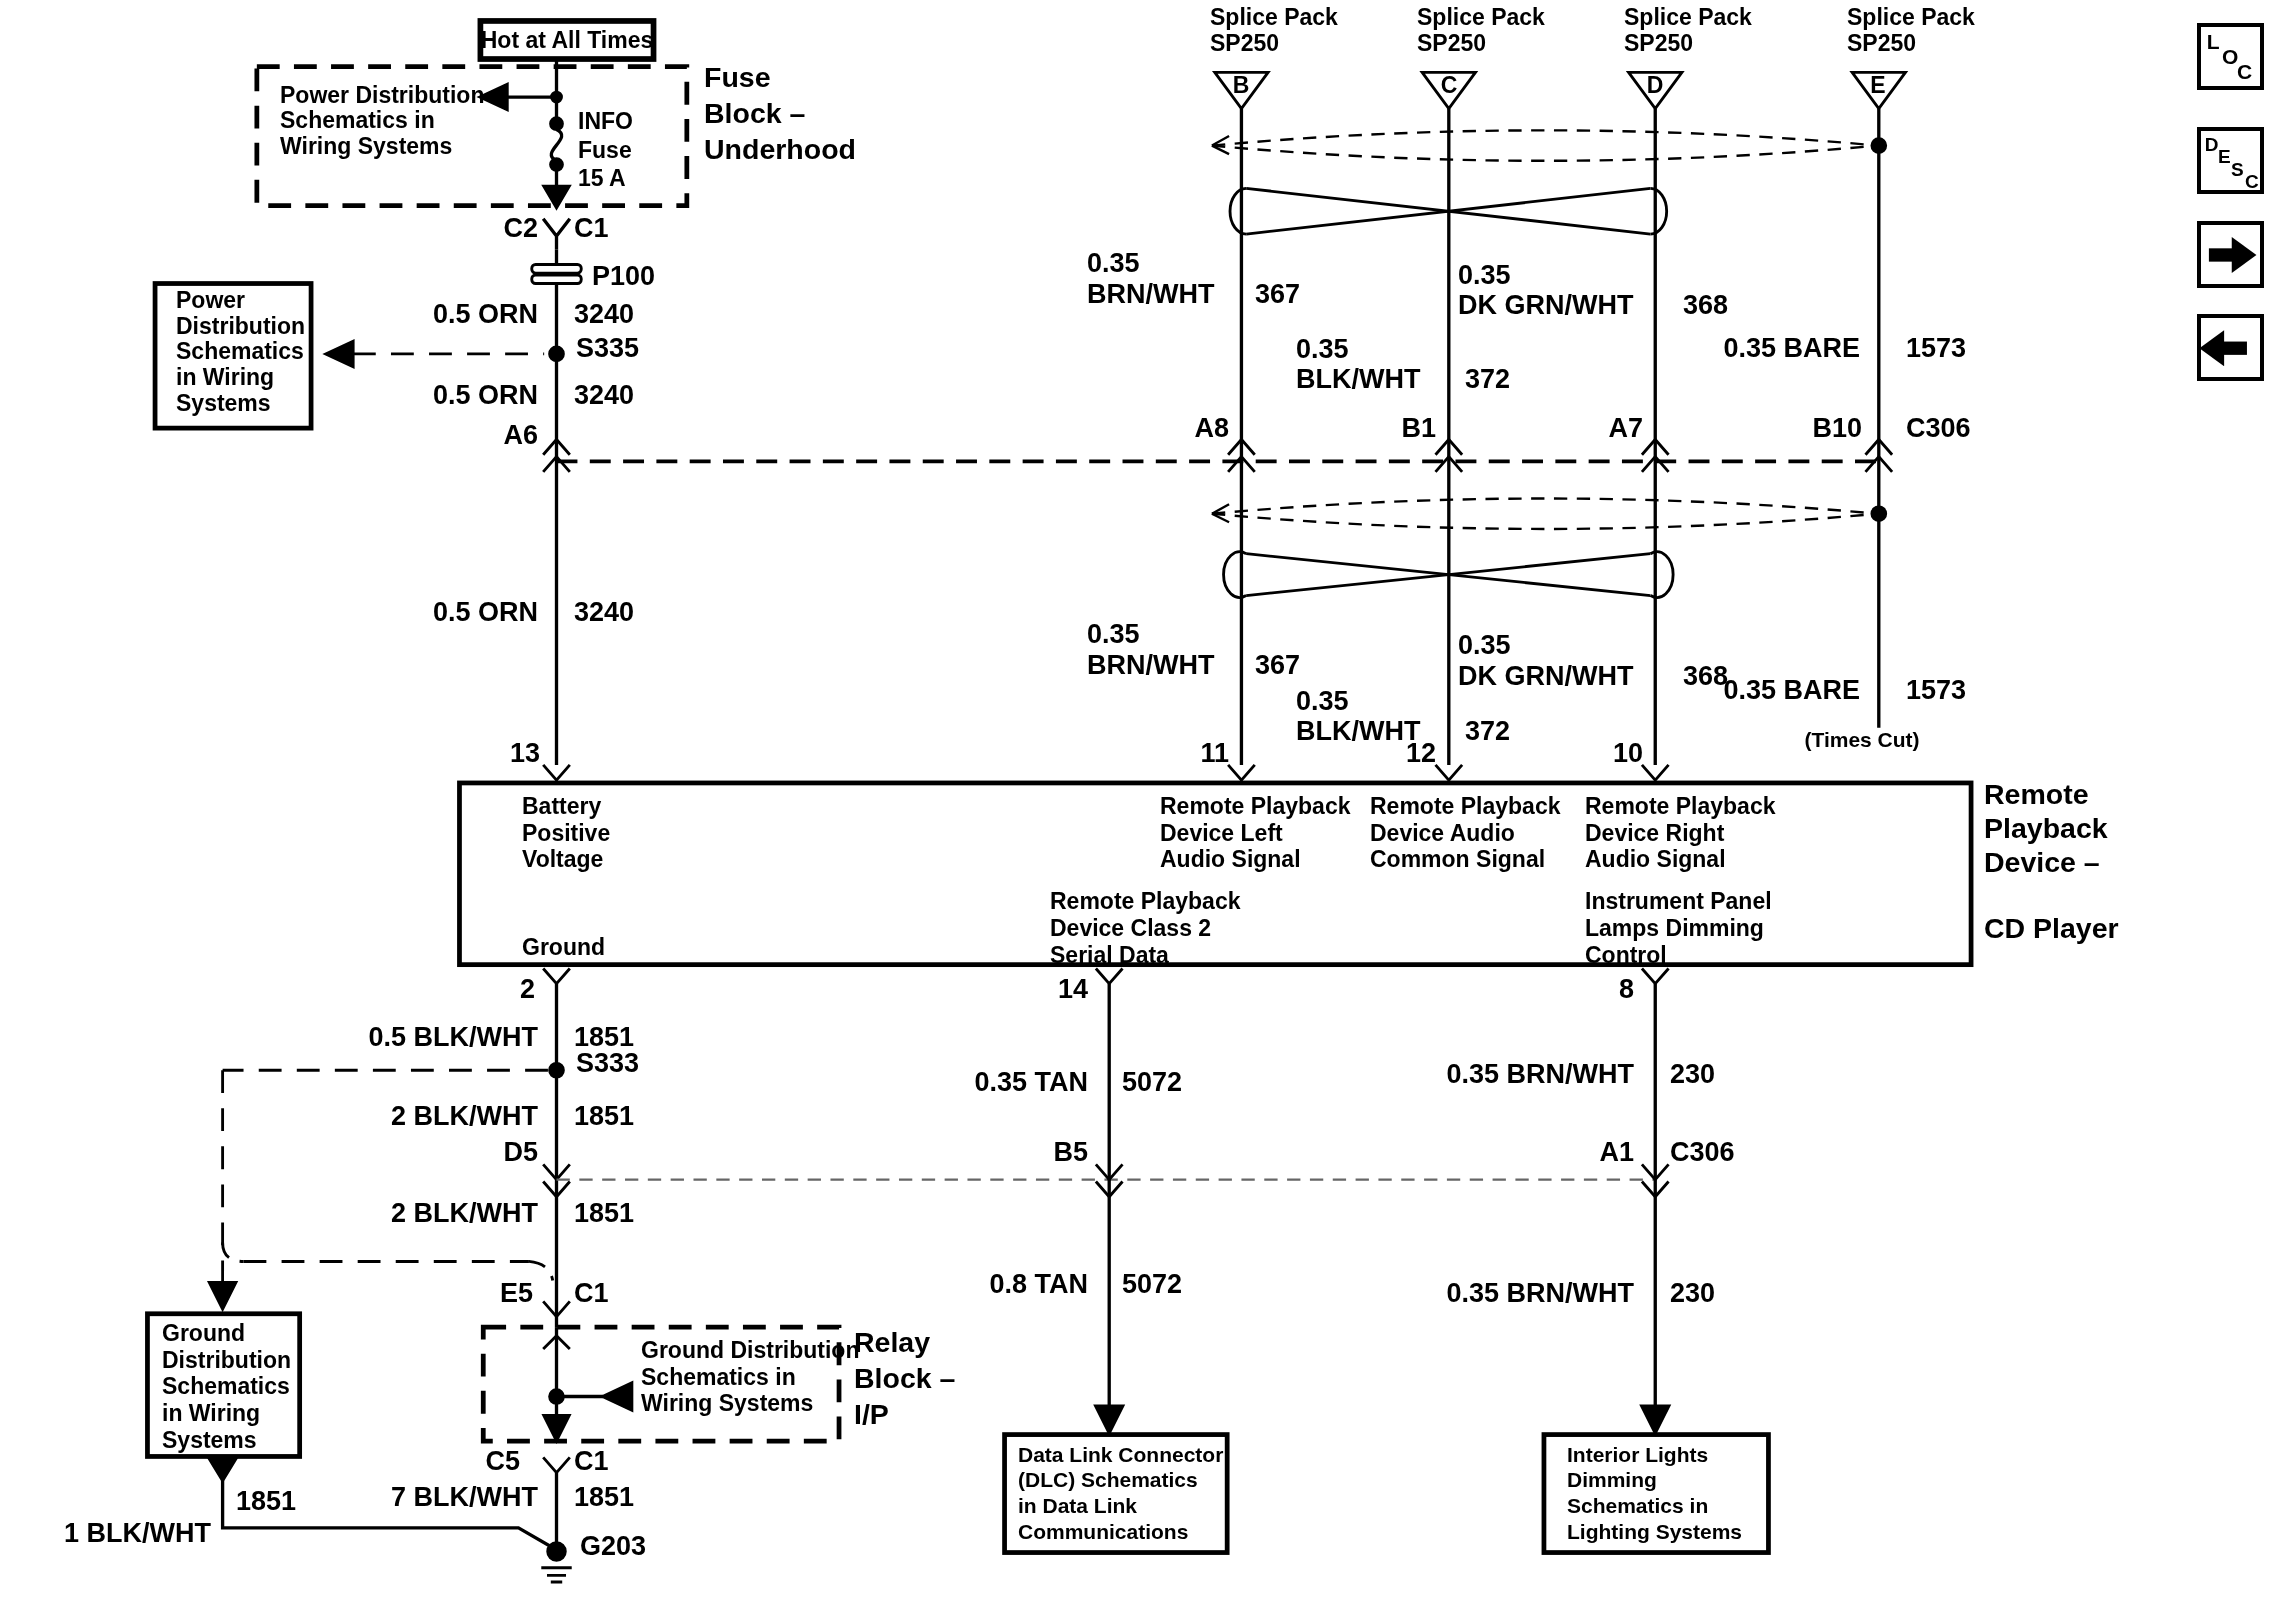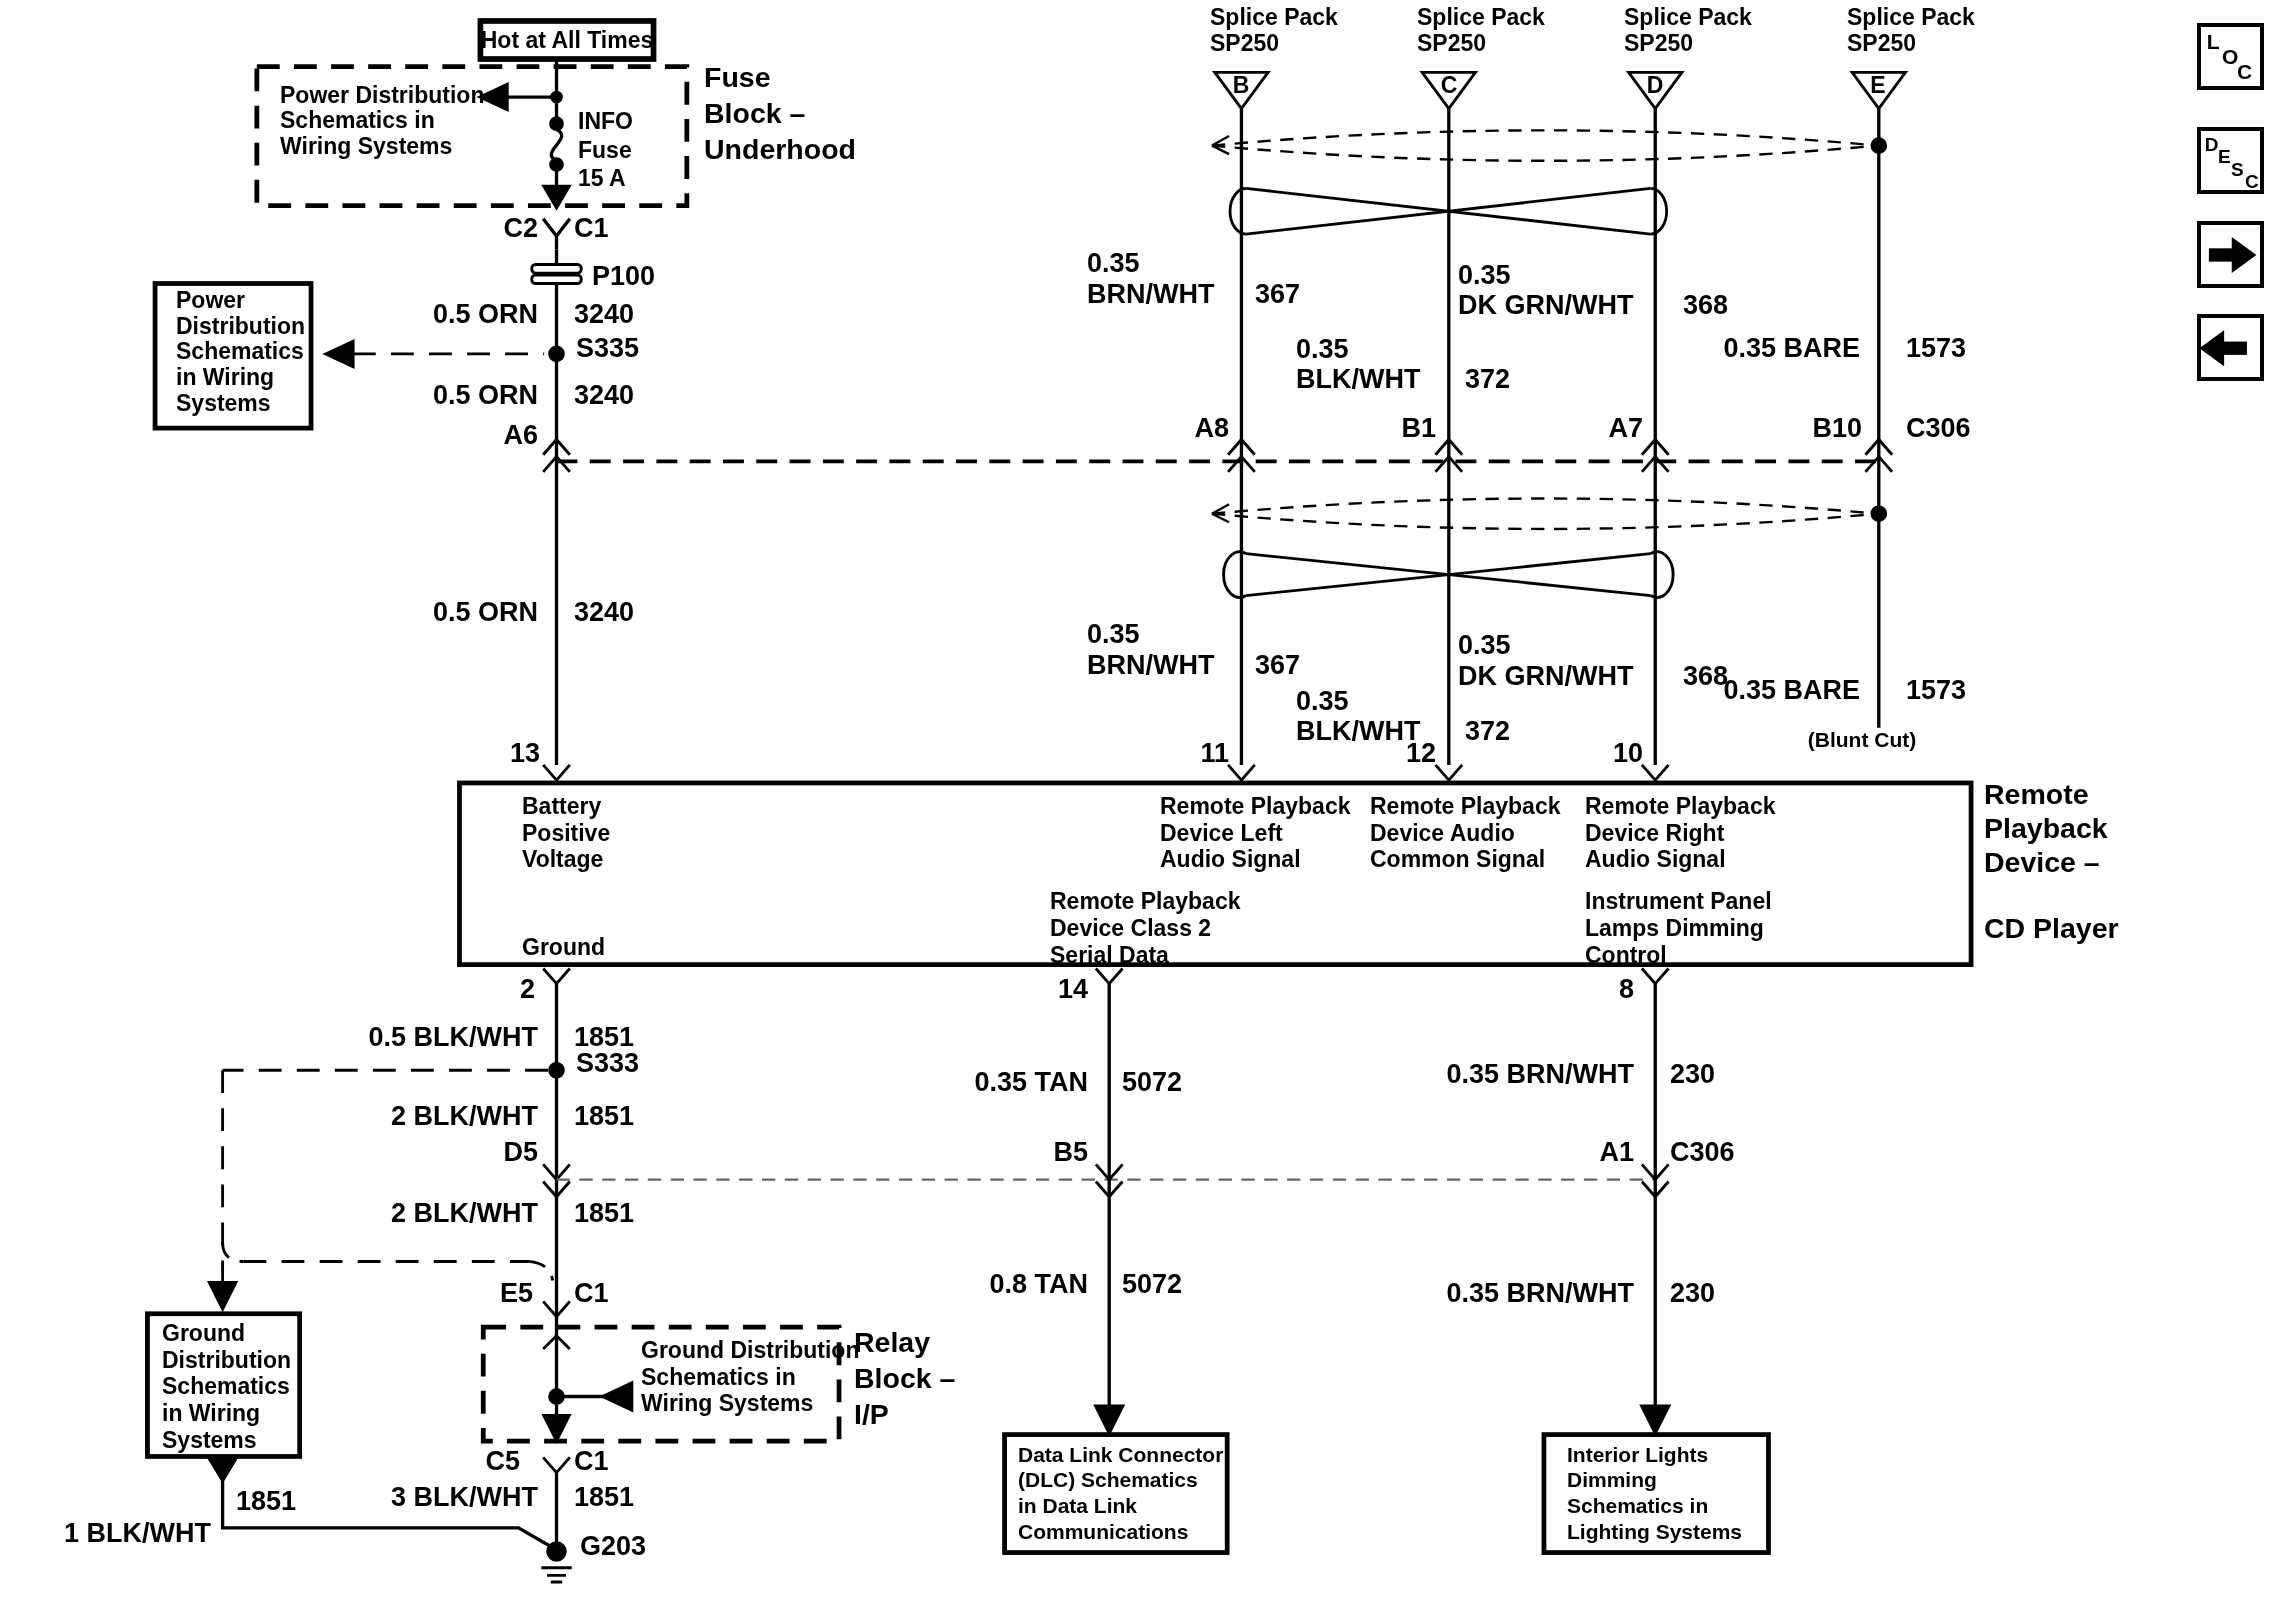--- a/index.html
+++ b/index.html
@@ -238,21 +238,21 @@
 <div class="lb" style="left:1087px;top:652px">BRN/WHT</div>
 <div class="lb" style="left:1255px;top:652px">367</div>
 <div class="lb" style="left:1458px;top:632px">0.35</div>
 <div class="lb" style="left:1458px;top:663px">DK GRN/WHT</div>
 <div class="lb" style="left:1683px;top:663px">368</div>
 <div class="lb" style="left:1296px;top:688px">0.35</div>
 <div class="lb" style="left:1296px;top:718px">BLK/WHT</div>
 <div class="lb" style="left:1465px;top:718px">372</div>
 <div class="lb r" style="left:1860px;top:677px">0.35 BARE</div>
 <div class="lb" style="left:1906px;top:677px">1573</div>
-<div class="lb s22 c" style="left:1862px;top:729px">(Blunt Cut)</div>
+<div class="lb s22 c" style="left:1862px;top:729px">(Times Cut)</div>
 <div class="lb r" style="left:540px;top:740px">13</div>
 <div class="lb r" style="left:1229px;top:740px">11</div>
 <div class="lb r" style="left:1436px;top:740px">12</div>
 <div class="lb r" style="left:1643px;top:740px">10</div>
 
 <div class="lb s24" style="left:522px;top:795px">Battery</div>
 <div class="lb s24" style="left:522px;top:822px">Positive</div>
 <div class="lb s24" style="left:522px;top:848px">Voltage</div>
 <div class="lb s24" style="left:1160px;top:795px">Remote Playback</div>
 <div class="lb s24" style="left:1160px;top:822px">Device Left</div>
@@ -301,21 +301,21 @@
 <div class="lb" style="left:574px;top:1280px">C1</div>
 
 <div class="lb s24" style="left:641px;top:1339px">Ground Distribution</div>
 <div class="lb s24" style="left:641px;top:1366px">Schematics in</div>
 <div class="lb s24" style="left:641px;top:1392px">Wiring Systems</div>
 <div class="lb s30" style="left:854px;top:1328px">Relay</div>
 <div class="lb s30" style="left:854px;top:1364px">Block –</div>
 <div class="lb s30" style="left:854px;top:1400px">I/P</div>
 <div class="lb r" style="left:520px;top:1448px">C5</div>
 <div class="lb" style="left:574px;top:1448px">C1</div>
-<div class="lb r" style="left:538px;top:1484px">3 BLK/WHT</div>
+<div class="lb r" style="left:538px;top:1484px">7 BLK/WHT</div>
 <div class="lb" style="left:574px;top:1484px">1851</div>
 <div class="lb" style="left:580px;top:1533px">G203</div>
 
 <div class="lb s24" style="left:162px;top:1322px">Ground</div>
 <div class="lb s24" style="left:162px;top:1349px">Distribution</div>
 <div class="lb s24" style="left:162px;top:1375px">Schematics</div>
 <div class="lb s24" style="left:162px;top:1402px">in Wiring</div>
 <div class="lb s24" style="left:162px;top:1429px">Systems</div>
 <div class="lb r" style="left:211px;top:1520px">1 BLK/WHT</div>
 <div class="lb" style="left:236px;top:1488px">1851</div>

